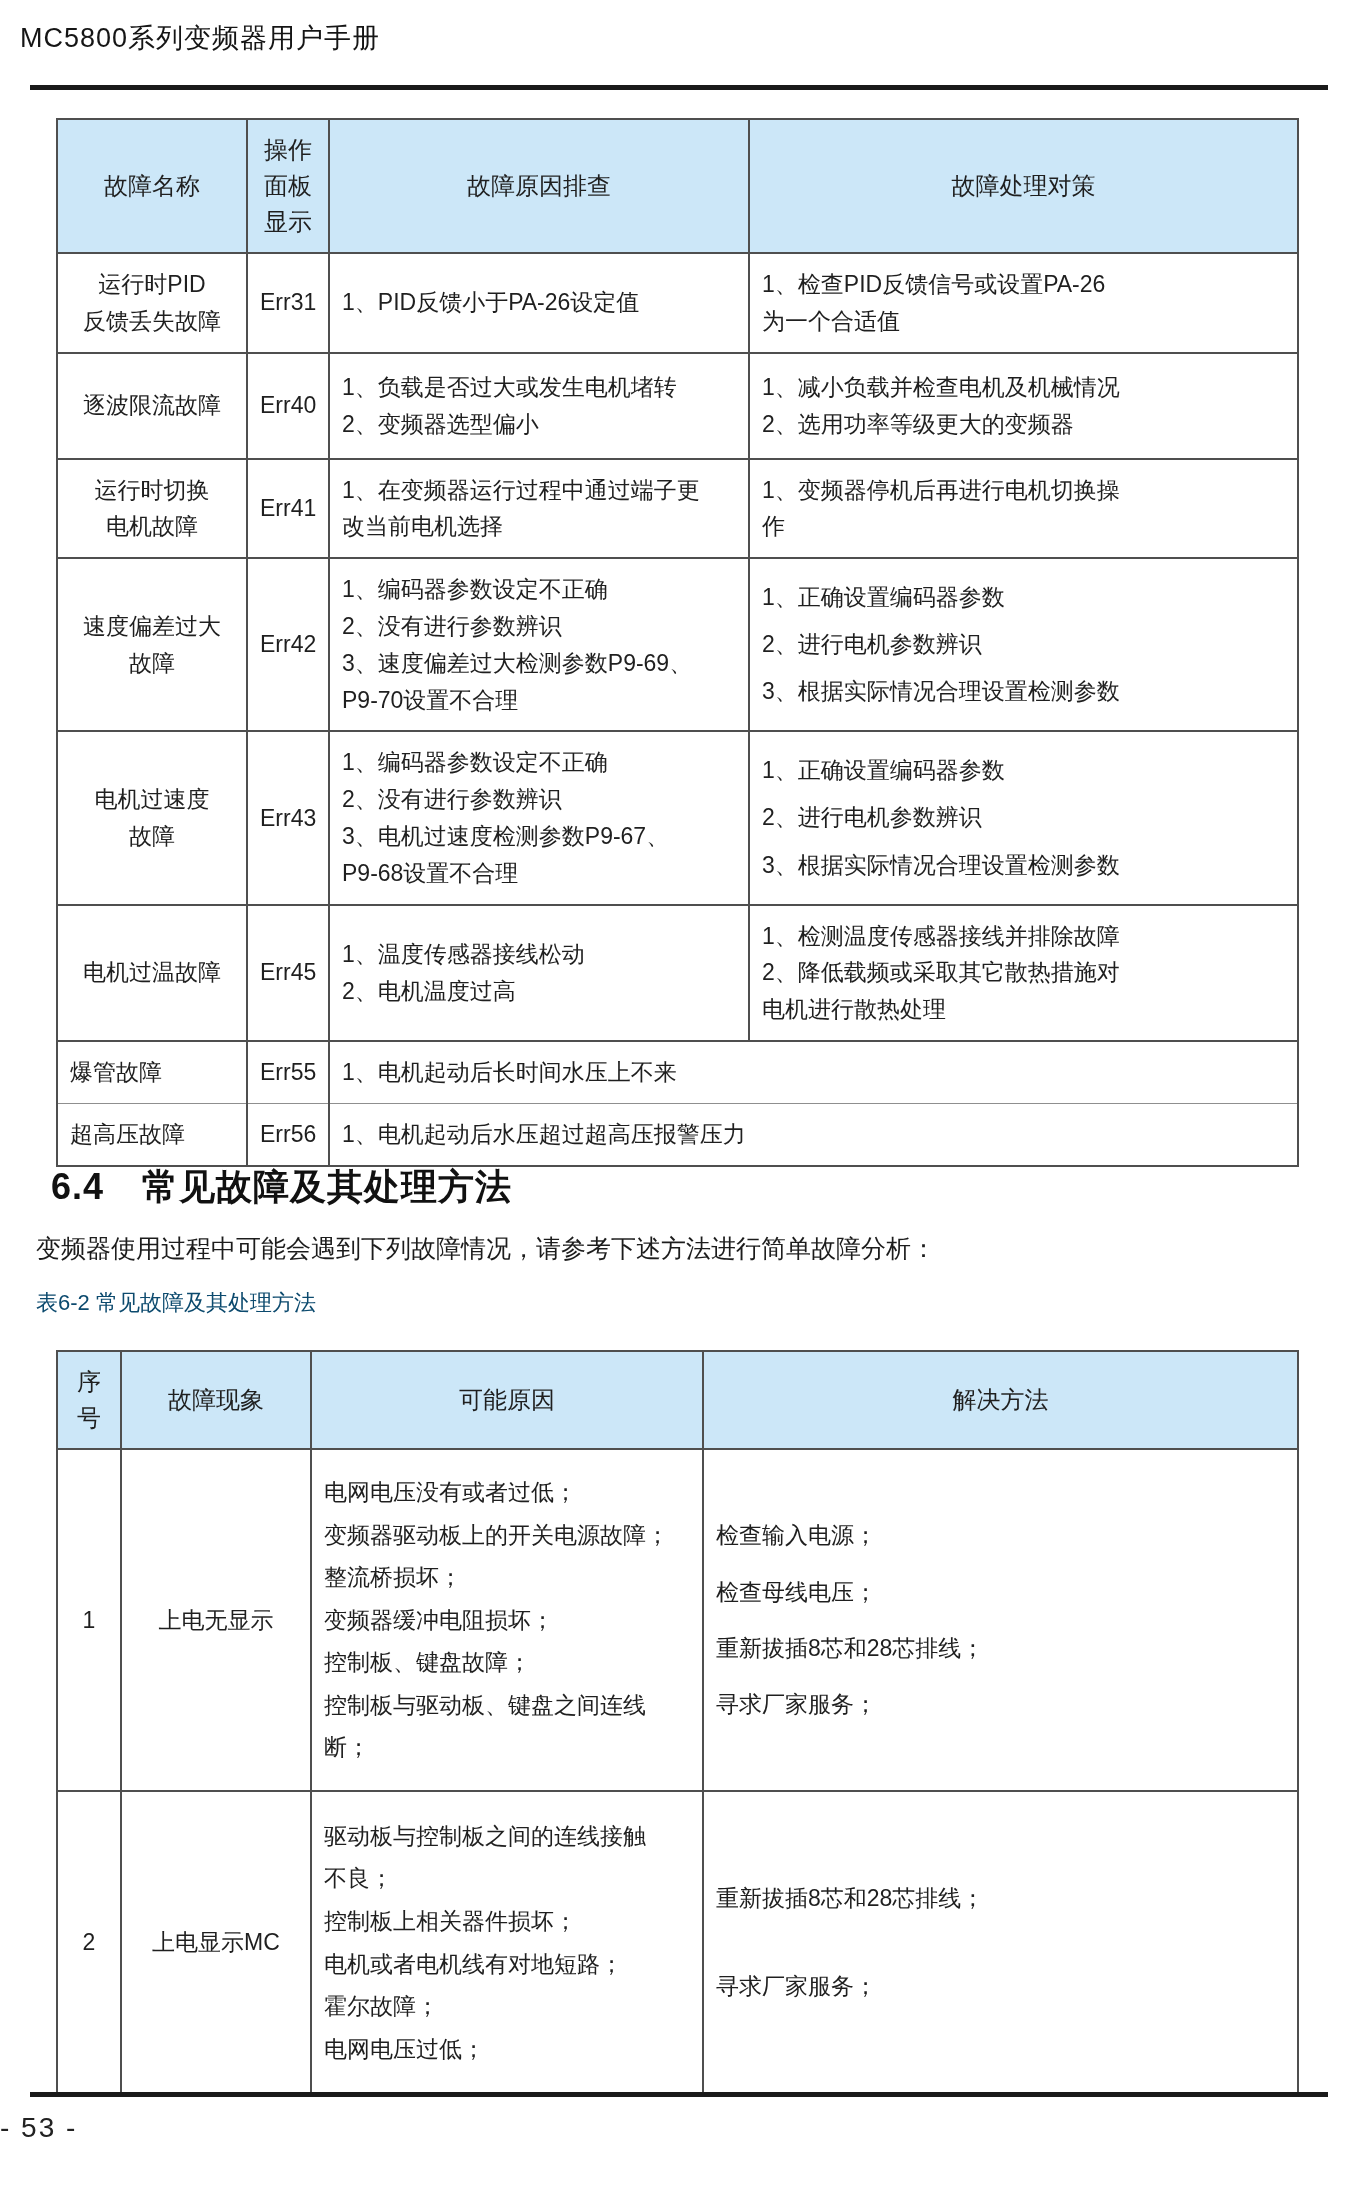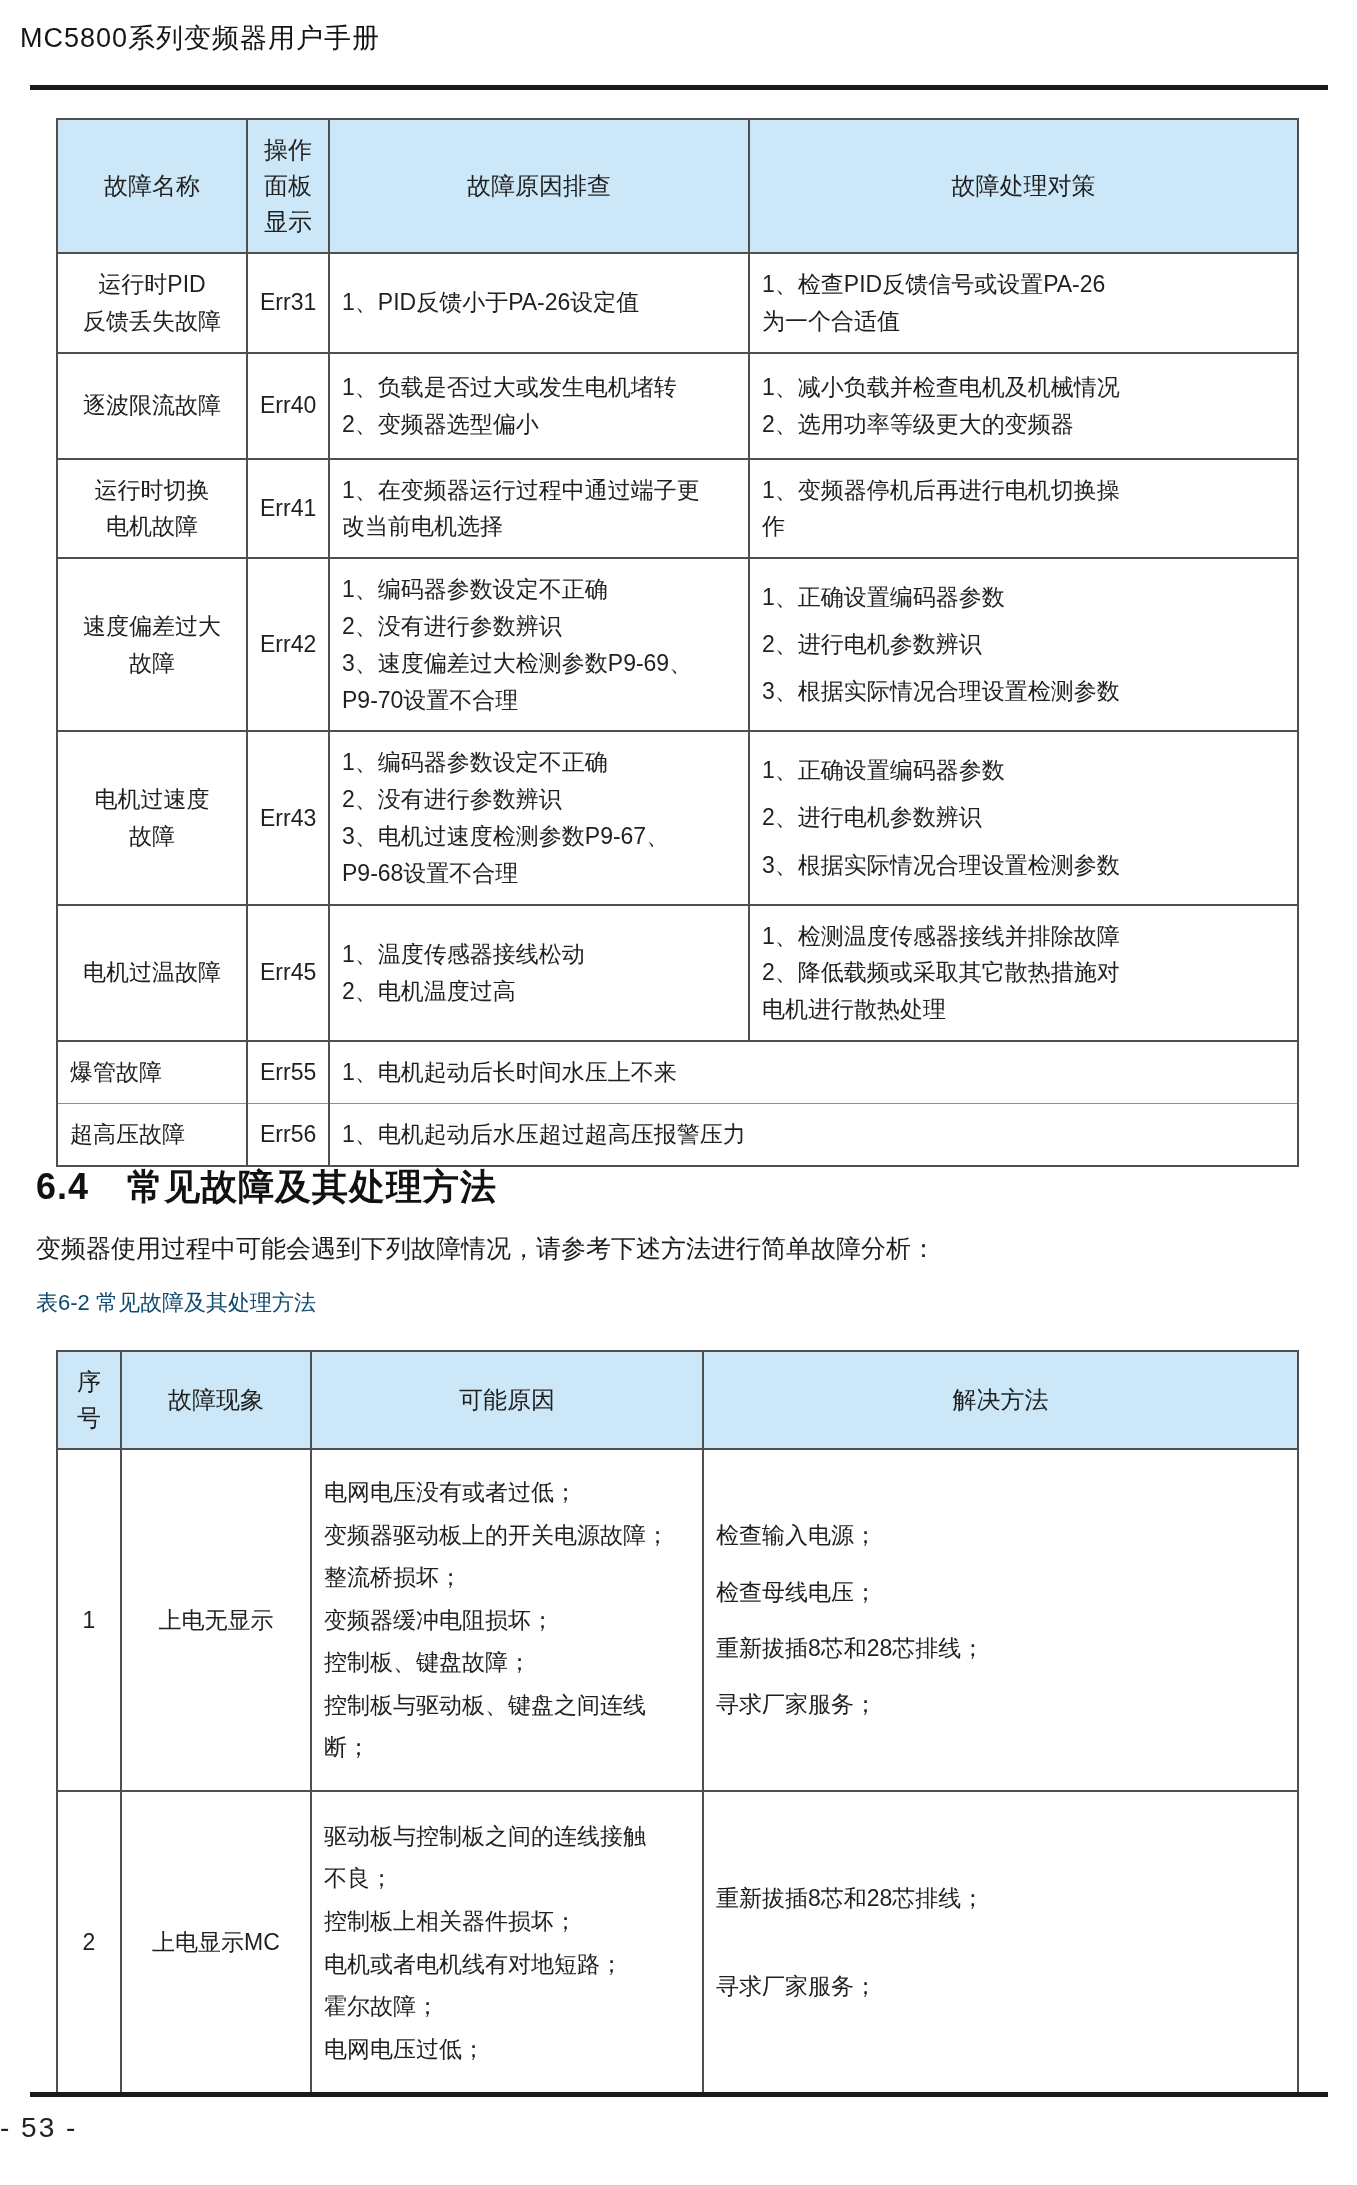--- a/index.html
+++ b/index.html
@@ -46,21 +46,21 @@
   .solution-t2{ line-height:2.45; }
   .solution-t2-tall{ line-height:3.8; }
   .thin-divider td{ border-top:1px solid #8f8f8f; }
   .thin-divider-prev td{ border-bottom:1px solid #8f8f8f; }
 
   .section-heading{
     position:absolute; top:1163px; left:36px;
     font-size:36px; font-weight:bold; color:#111;
     letter-spacing:1px;
   }
-  .section-heading .num{ margin-right:38px; }
+  .section-heading .num{ margin-right:38px;margin-left:15px; }
   .intro{
     position:absolute; top:1232px; left:36px; width:1290px;
     font-size:25px; color:#1c1c1c;
   }
   .caption{
     position:absolute; top:1288px; left:36px; width:940px;
     text-align:left; font-size:22px; color:#0c4a6e;
   }
   .page-number{
     position:absolute; top:2112px; left:0; width:1357px;

